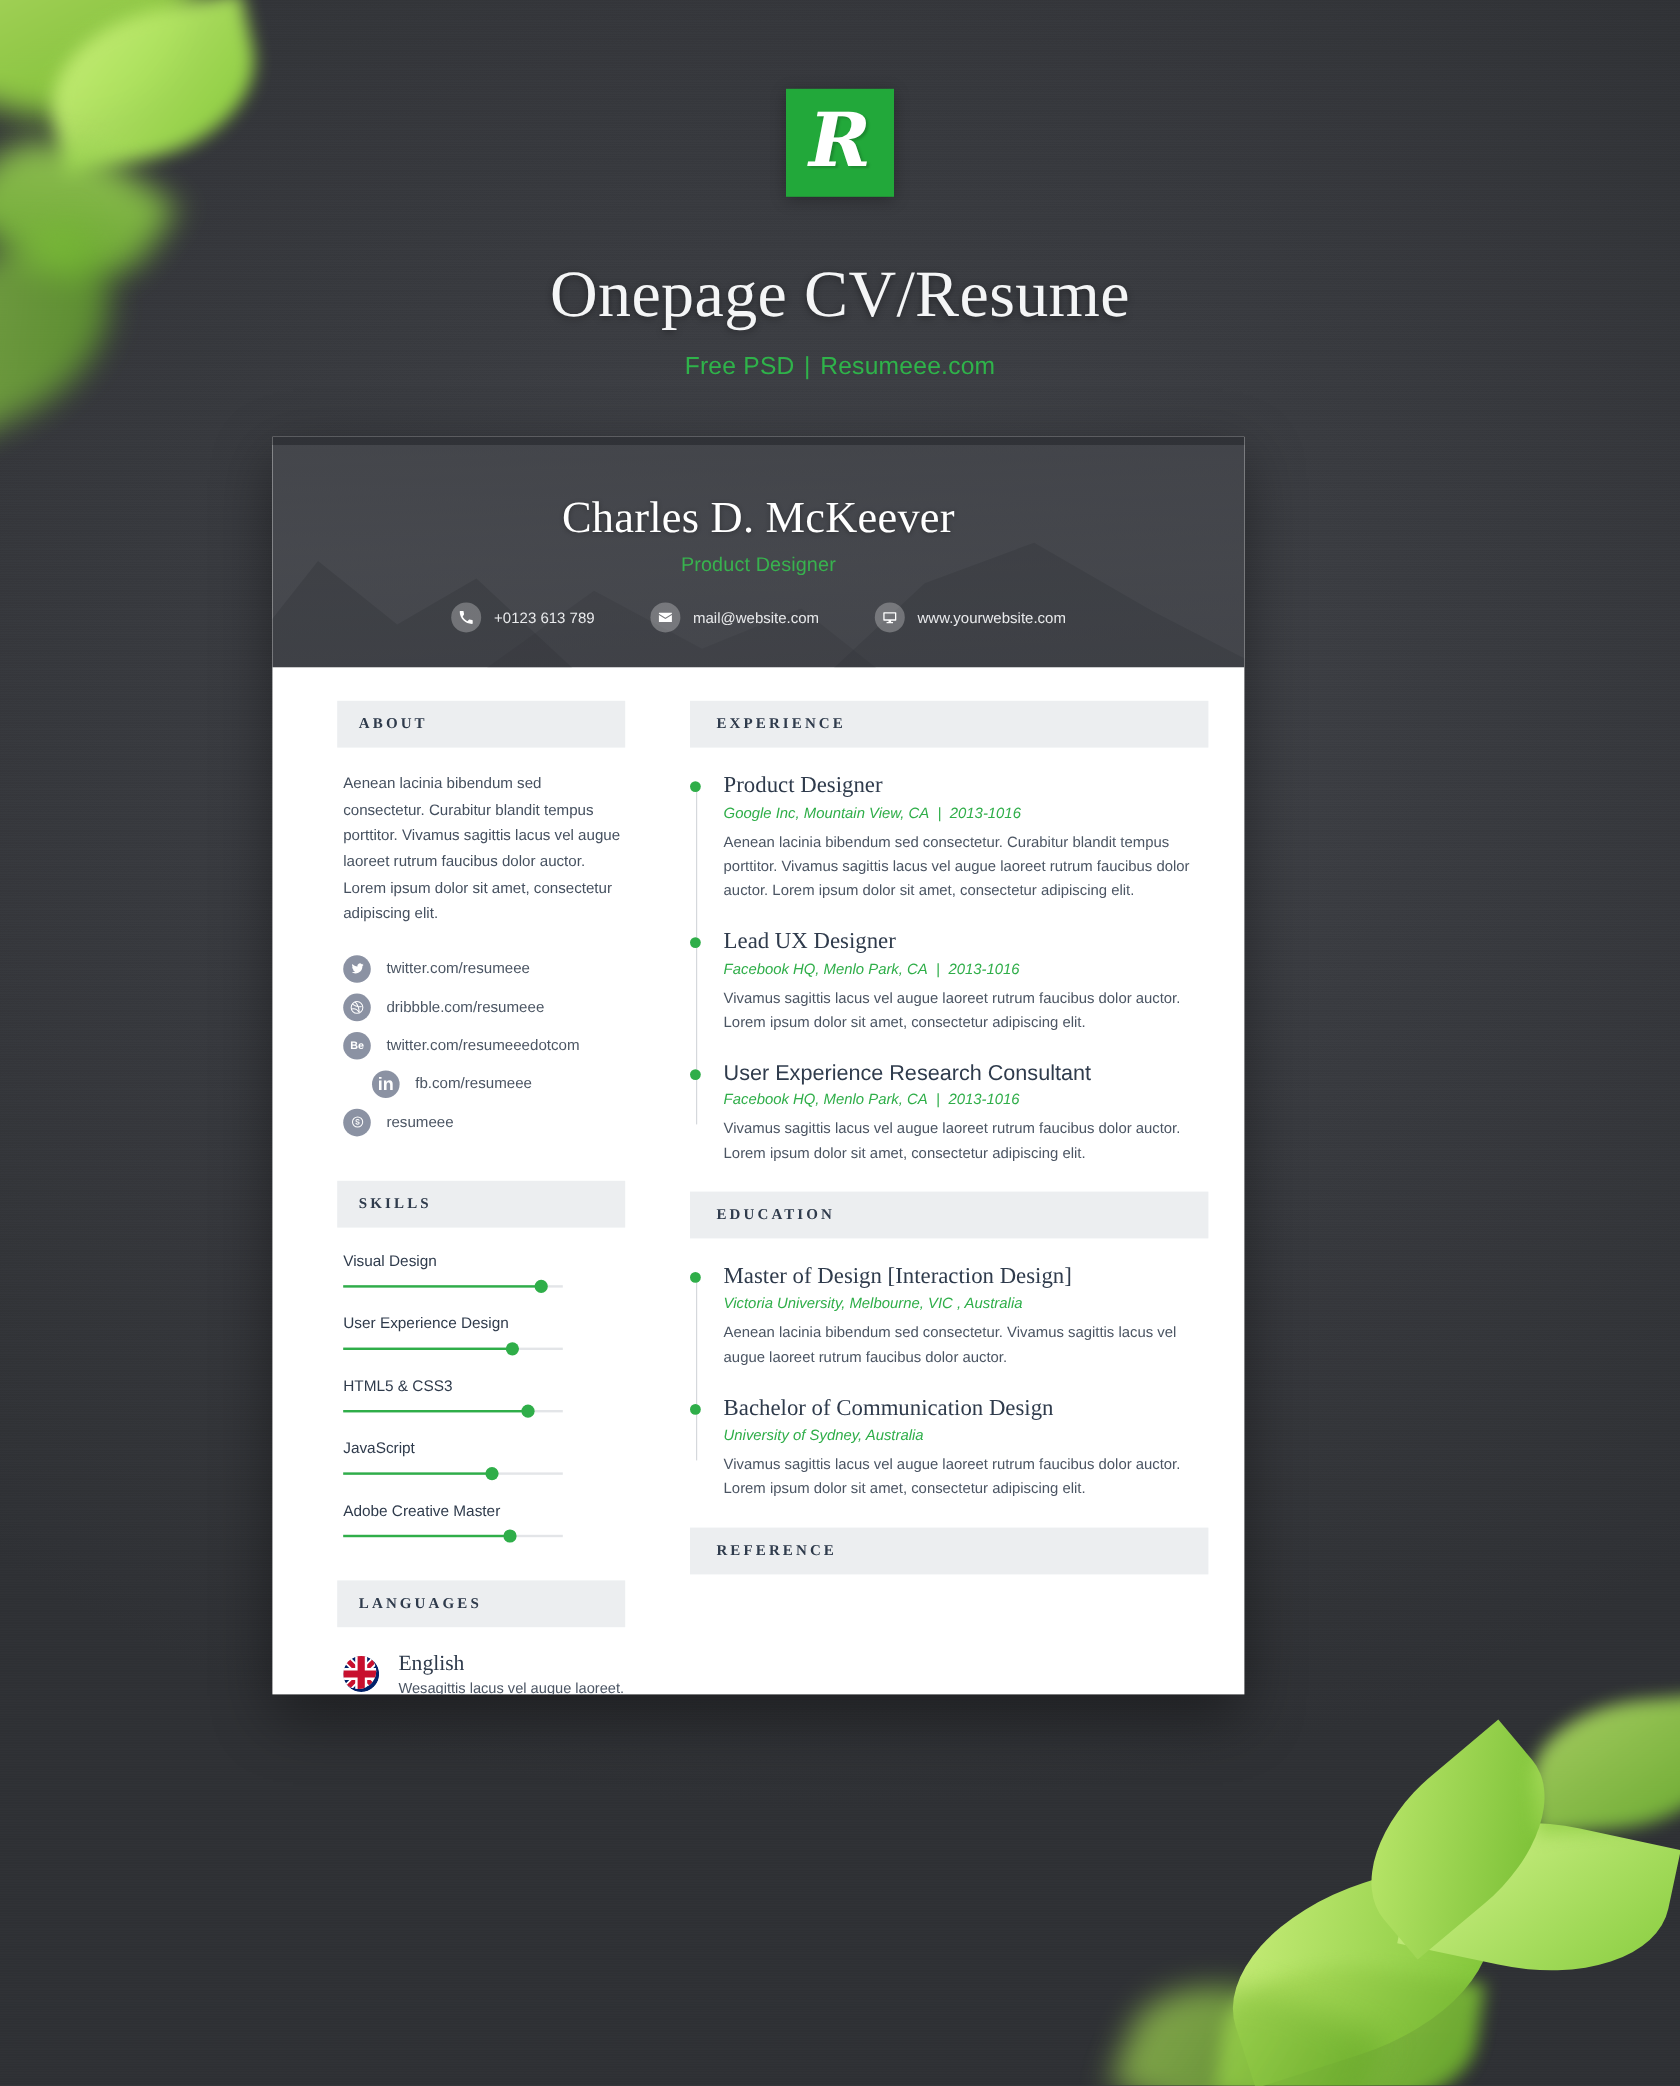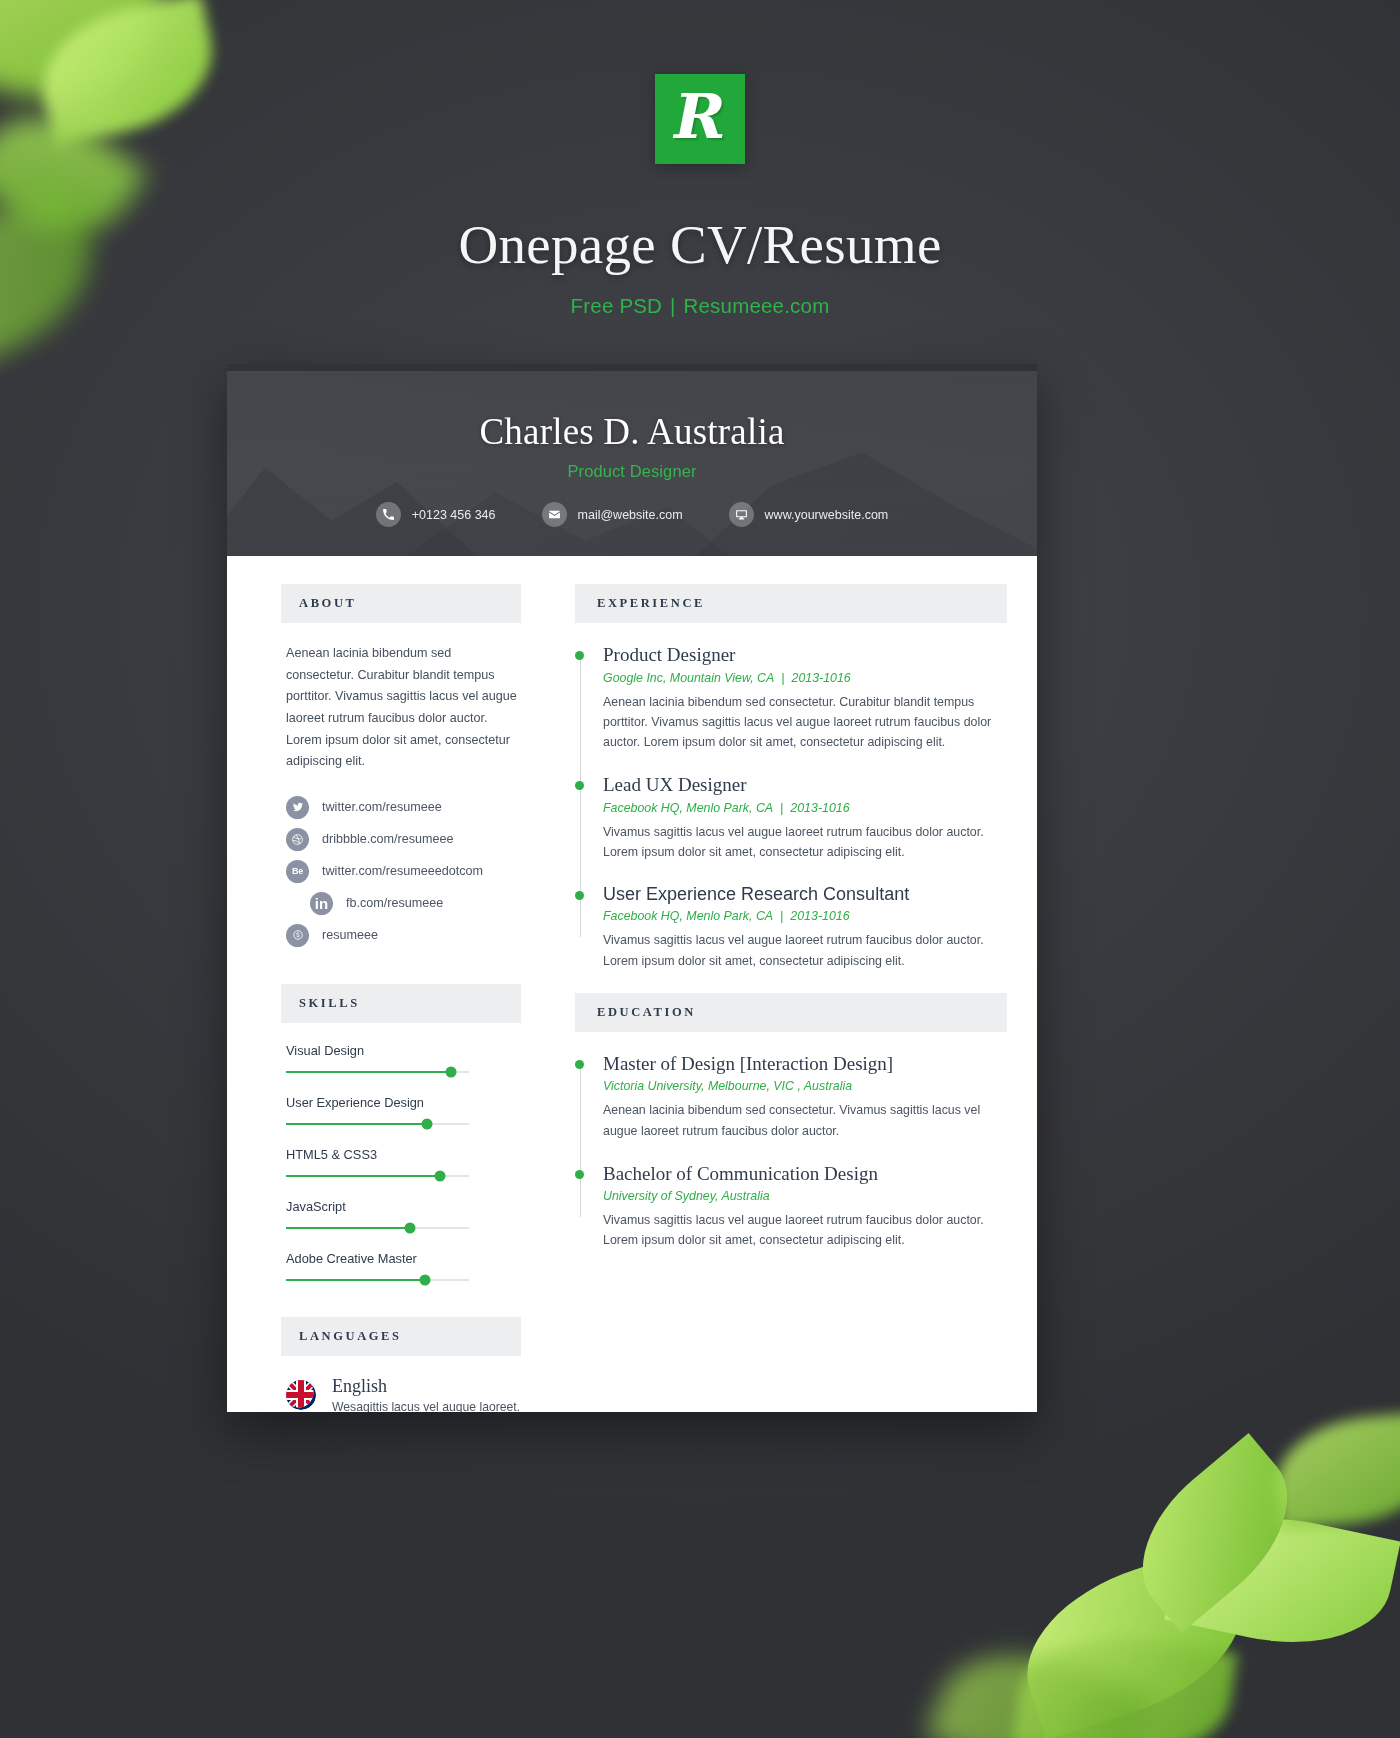--- a/index.html
+++ b/index.html
@@ -366,31 +366,31 @@
 </div>
 
 <div class="card">
 
   <div class="card-header">
     <div class="mtn m1"></div>
     <div class="mtn m2"></div>
     <div class="mtn m3"></div>
     <div class="card-header-overlay"></div>
     <div class="hdr-content">
-      <div class="cv-name">Charles D. Australia</div>
+      <div class="cv-name">Charles D. McKeever</div>
       <div class="cv-role">Product Designer</div>
       <div class="contact-row">
 
         <div class="contact-item">
           <span class="contact-ico">
             <svg width="13" height="13" viewBox="0 0 24 24" fill="#ffffff">
               <path d="M6.6 10.8c1.6 3.1 4.1 5.6 7.2 7.2l2.4-2.4c.3-.3.7-.4 1.1-.3 1.2.4 2.4.6 3.7.6.6 0 1 .4 1 1V21c0 .6-.4 1-1 1C10.5 22 2 13.5 2 3c0-.6.4-1 1-1h4.1c.6 0 1 .4 1 1 0 1.3.2 2.5.6 3.7.1.4 0 .8-.3 1.1L6.6 10.8z"></path>
             </svg>
           </span>
-          <span>+0123 456 346</span>
+          <span>+0123 613 789</span>
         </div>
 
         <div class="contact-item">
           <span class="contact-ico">
             <svg width="13" height="13" viewBox="0 0 24 24" fill="#ffffff">
               <path d="M2 5h20v14H2z" fill="none"></path>
               <path d="M2 5h20v1.2l-10 6.3L2 6.2V5zm0 3.3 10 6.3 10-6.3V19H2V8.3z"></path>
             </svg>
           </span>
           <span>mail@website.com</span>
@@ -617,18 +617,21 @@
           <div class="entry-title">Bachelor of Communication Design</div>
           <div class="entry-meta">University of Sydney, Australia</div>
           <div class="entry-desc">Vivamus sagittis lacus vel augue laoreet rutrum faucibus dolor auctor. Lorem ipsum dolor sit amet, consectetur adipiscing elit.</div>
         </div>
 
 
       </div>
 
       <div class="spacer-md"></div>
 
+      <div class="sec-head right-head">
+        <span>REFERENCE</span>
+      </div>
 
 
     </div>
 
   </div>
 </div>
 
 </body></html>

